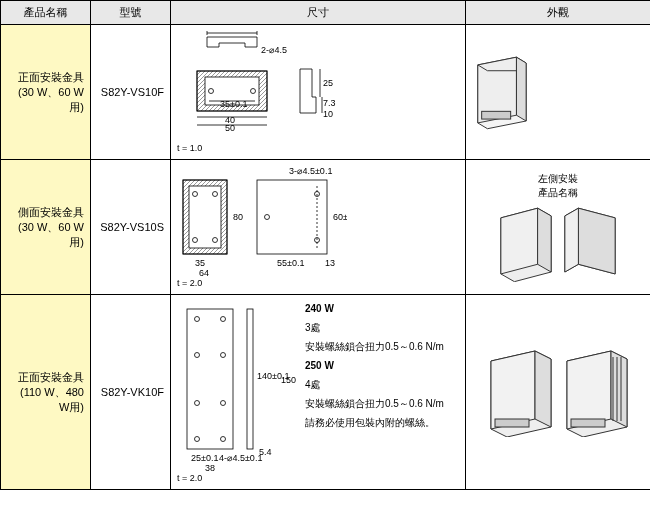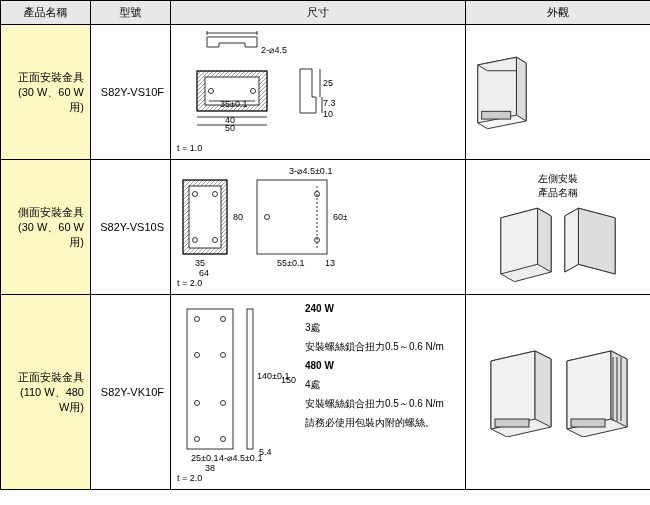--- a/index.html
+++ b/index.html
@@ -214,21 +214,21 @@
               <text x="42" y="160" class="dim-txt">4-⌀4.5±0.1</text>
               <text x="28" y="170" class="dim-txt">38</text>
               <text x="82" y="154" class="dim-txt">5.4</text>
             </svg>
             <div class="t-label">t = 2.0</div>
           </div>
           <div class="notes">
             <p><b>240 W</b></p>
             <p>3處</p>
             <p>安裝螺絲鎖合扭力0.5～0.6 N/m</p>
-            <p><b>480 W</b></p>
+            <p><b>250 W</b></p>
             <p>4處</p>
             <p>安裝螺絲鎖合扭力0.5～0.6 N/m</p>
             <p>請務必使用包裝內附的螺絲。</p>
           </div>
         </div>
       </td>
       <td class="col-ext">
         <div class="ext-imgs">
           <svg class="psu-big" viewBox="0 0 70 90">
             <g stroke="#333" stroke-width="1" fill="#eee">

